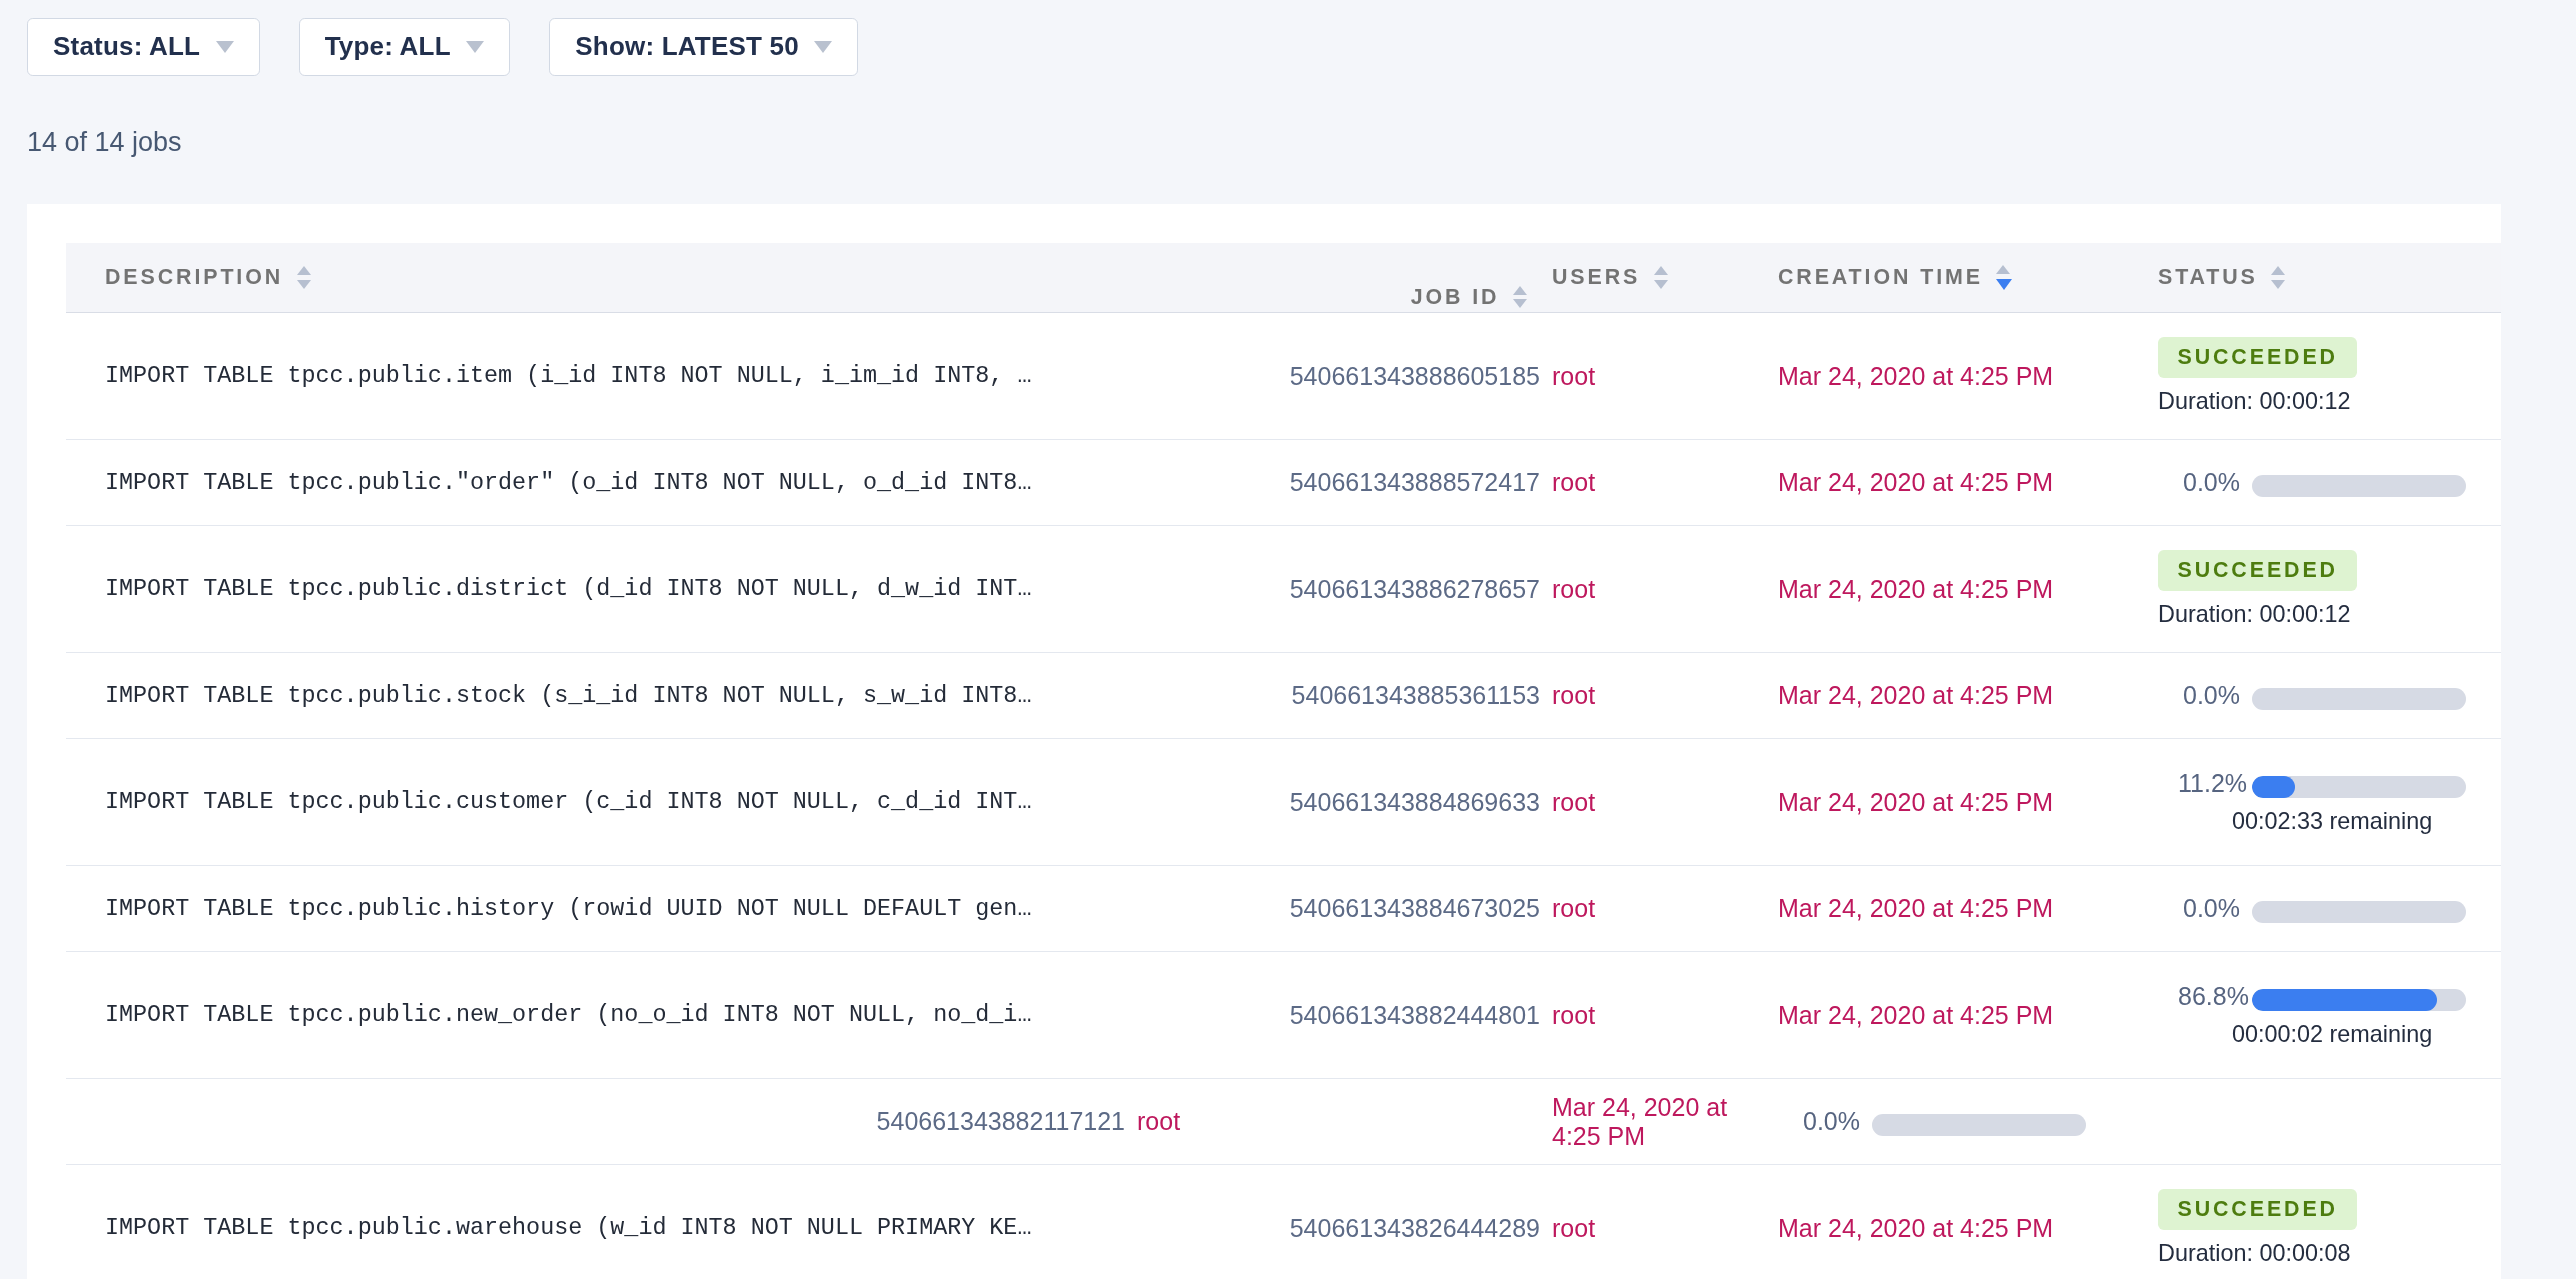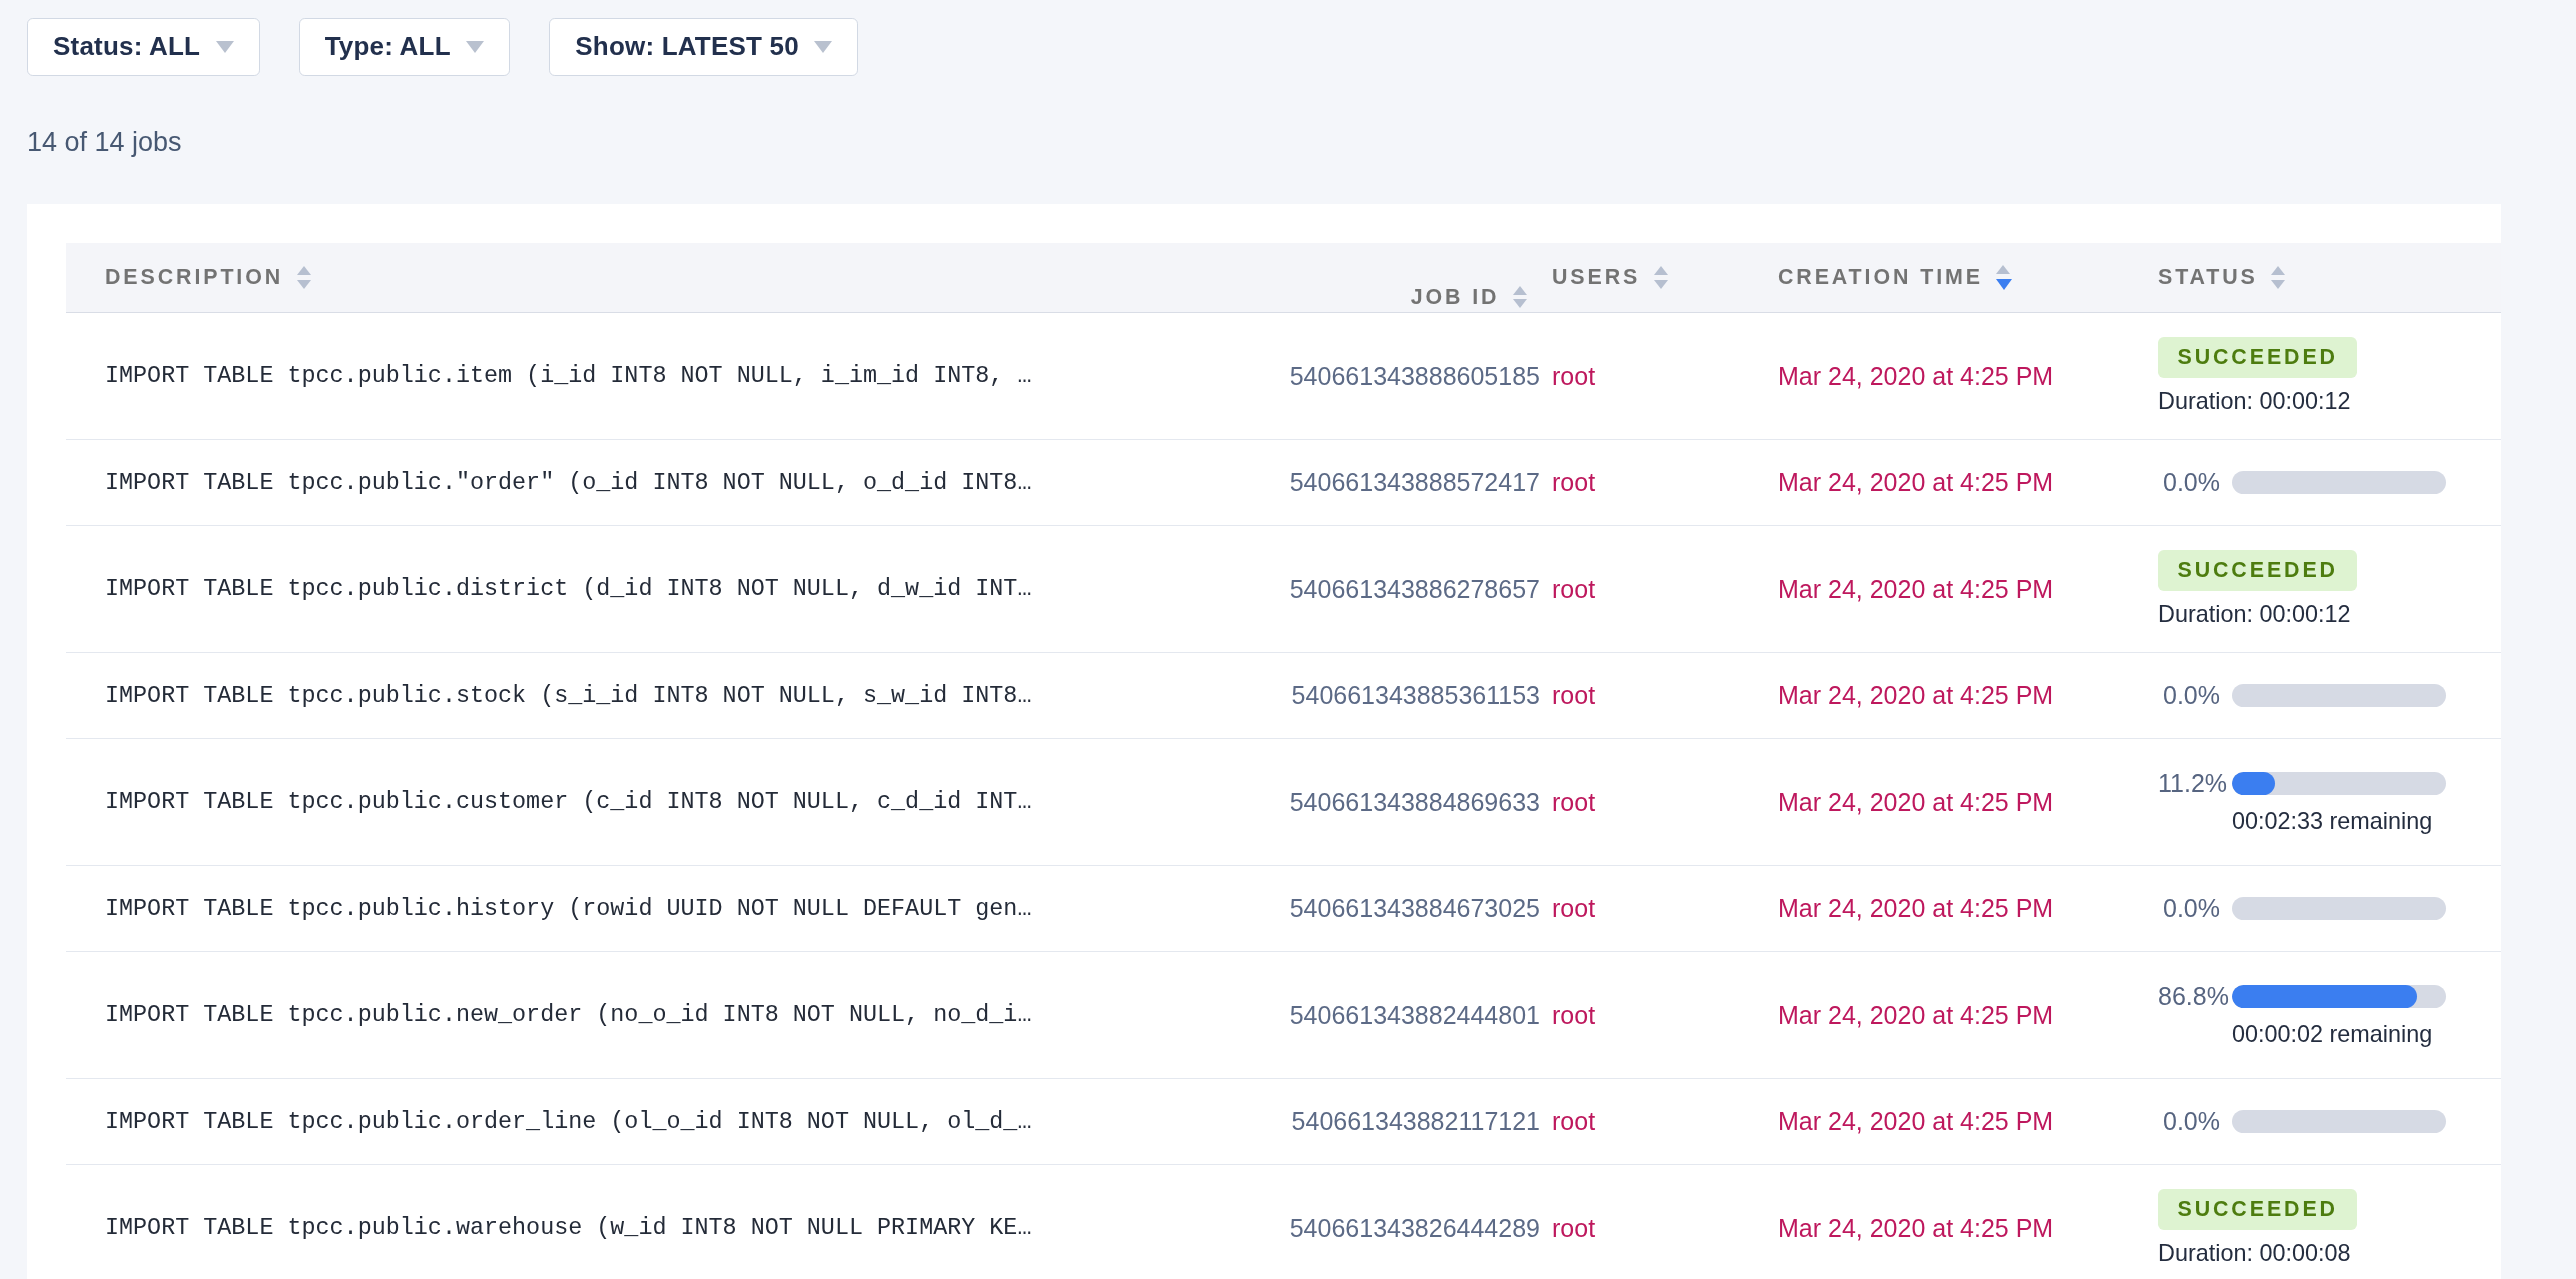--- a/index.html
+++ b/index.html
@@ -121,21 +121,21 @@
     background: #def3d1;
     color: #4d7c0f;
     font-size: 21.4px; font-weight: bold;
     letter-spacing: 2.9px;
   }
   .status-detail {
     margin-top: 9.7px;
     font-size: 23.4px; color: #242d3f;
   }
   .status-detail.remaining { margin-left: 74px; }
-  .progress-line { display: flex; align-items: center; }
+  .progress-line { display: flex; align-items: flex-end; margin-left: 20px; }
   .pct {
     display: inline-block; width: 62px;
     text-align: right;
     font-size: 25px; color: #566480;
   }
   .bar {
     width: 214px; height: 22.4px;
     margin-left: 11.7px;
     border-radius: 11.7px;
     background: #d6dae4;
@@ -285,21 +285,20 @@
               <div class="progress-line">
                 <span class="pct">86.8%</span>
                 <div class="bar">
                   <div class="fill" style="width: 86.8%; min-width: 43px;"></div>
                 </div>
               </div>
               <div class="status-detail remaining">00:00:02 remaining</div>
             </div>
           </div>
           <div class="tr short">
-            <div class="td desc">IMPORT TABLE tpcc.public.order_line (ol_o_id INT8 NOT NULL, ol_d_…</div>
             <div class="td jobid">540661343882117121</div>
             <div class="td user">root</div>
             <div class="td time">Mar 24, 2020 at 4:25 PM</div>
             <div class="td status">
               <div class="progress-line">
                 <span class="pct">0.0%</span>
                 <div class="bar"></div>
               </div>
             </div>
           </div>

